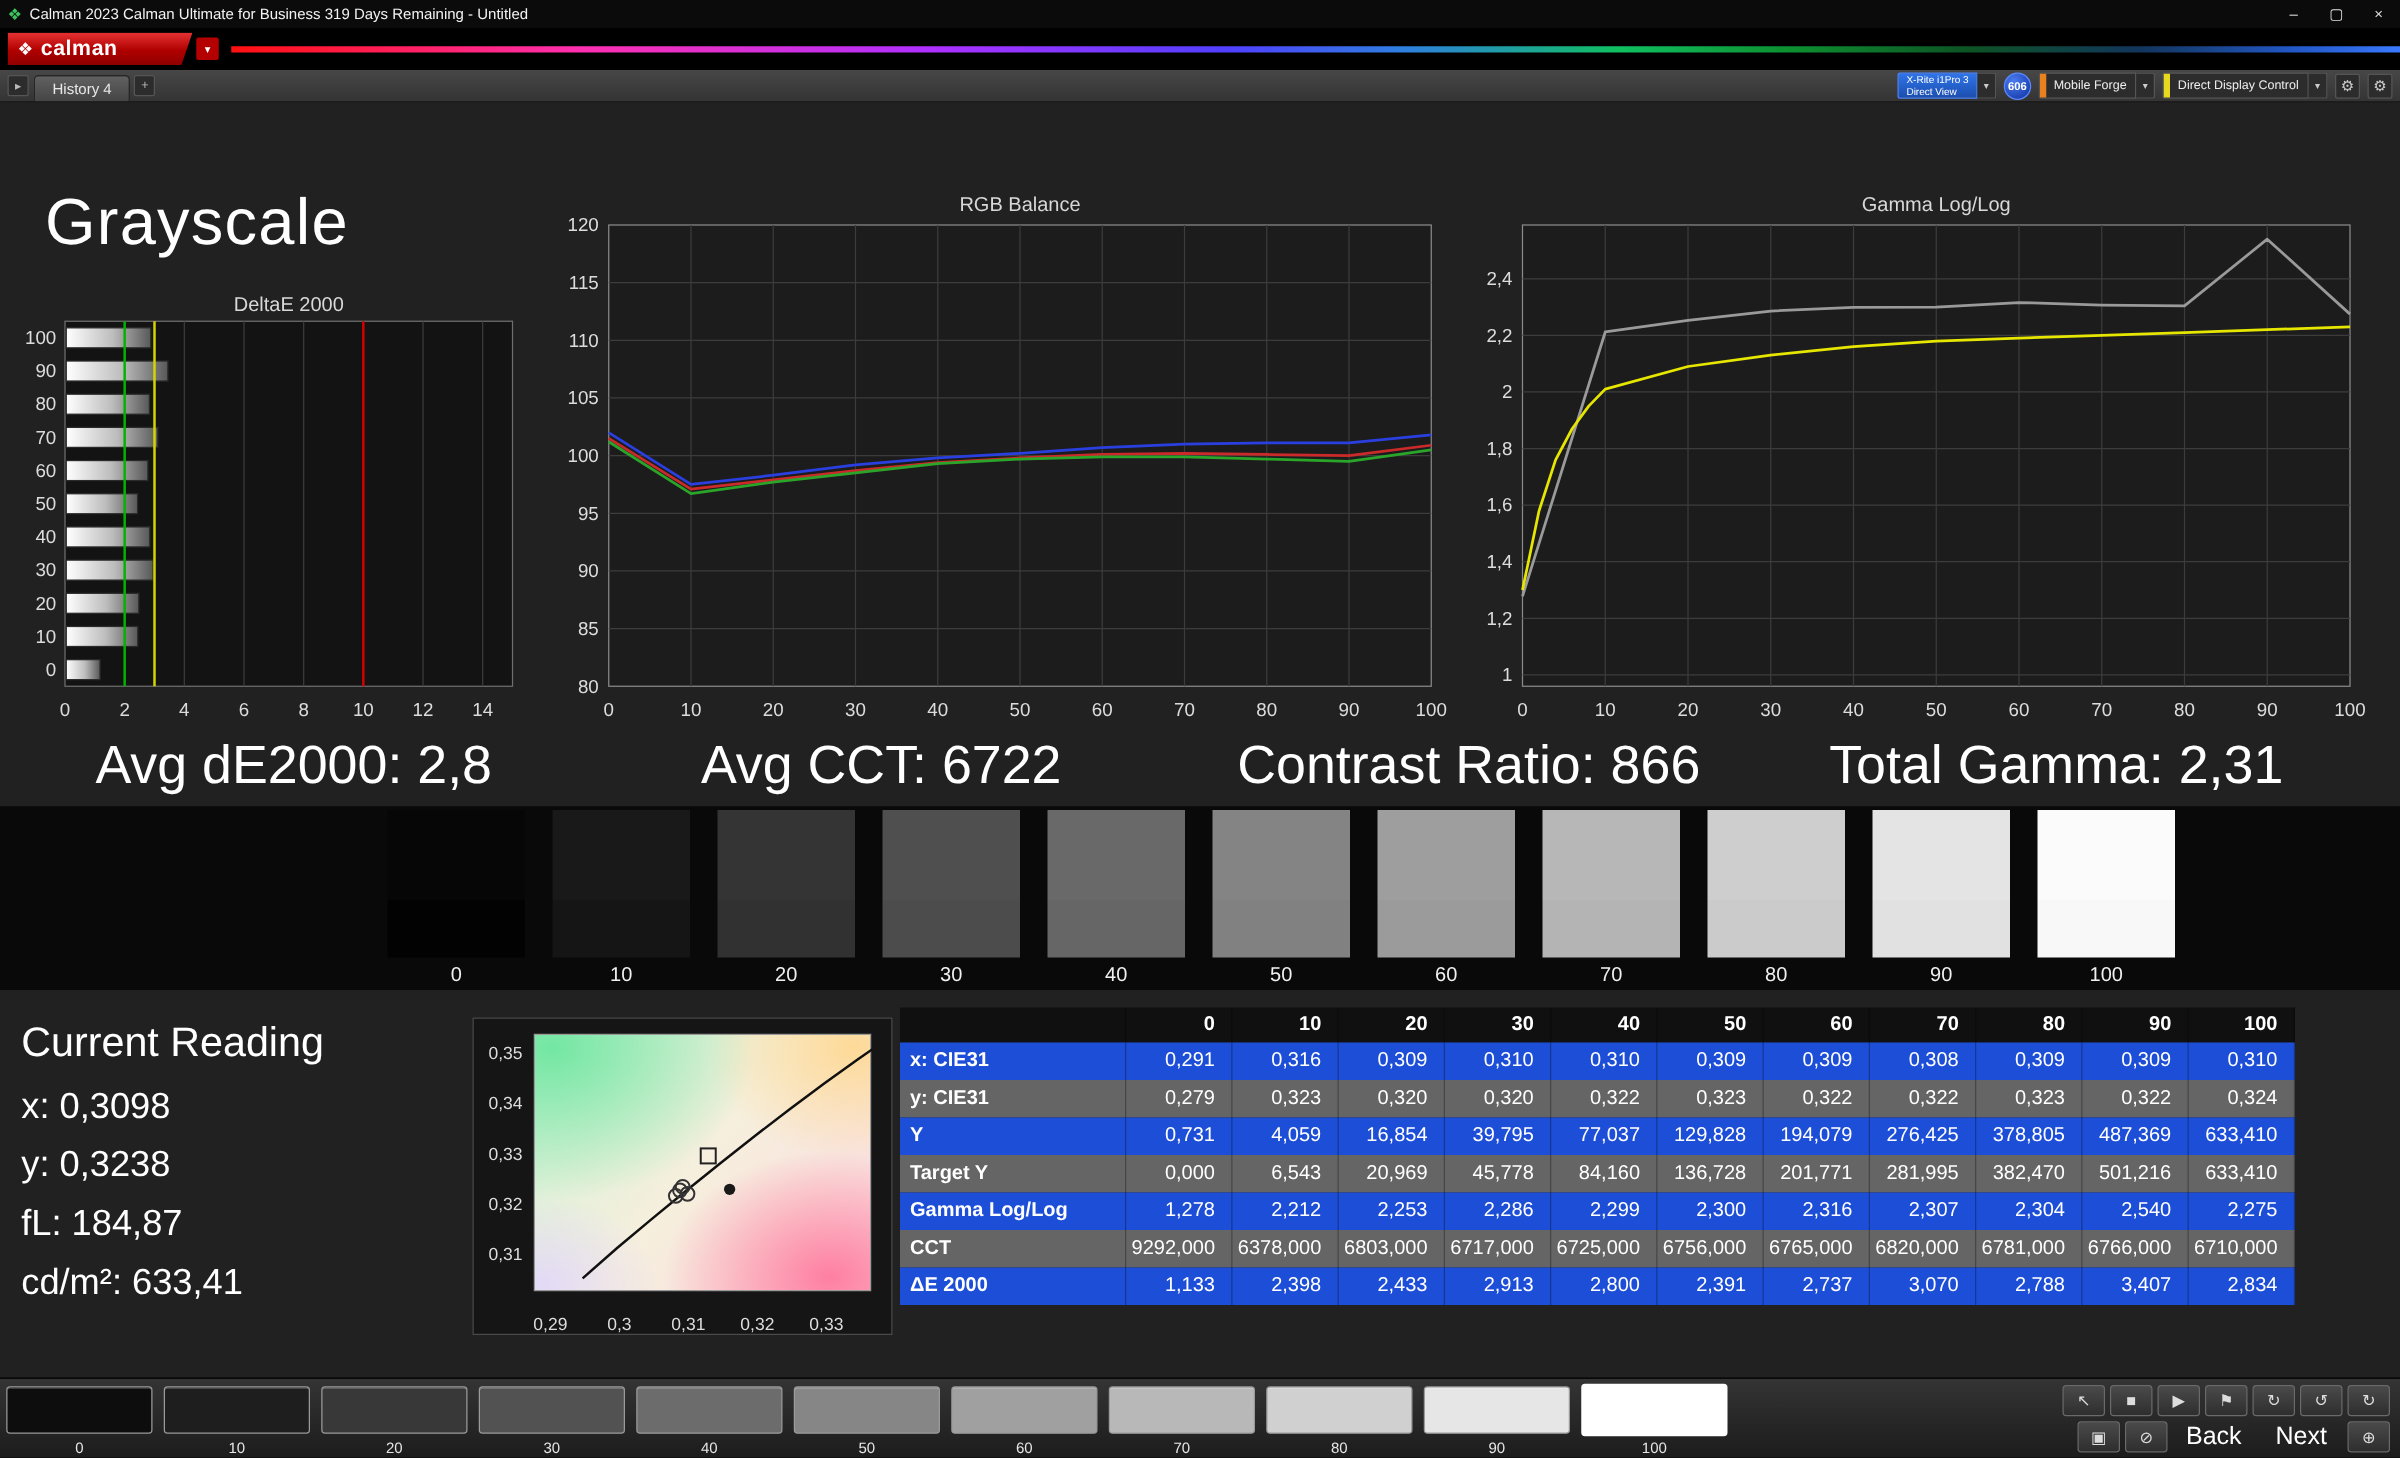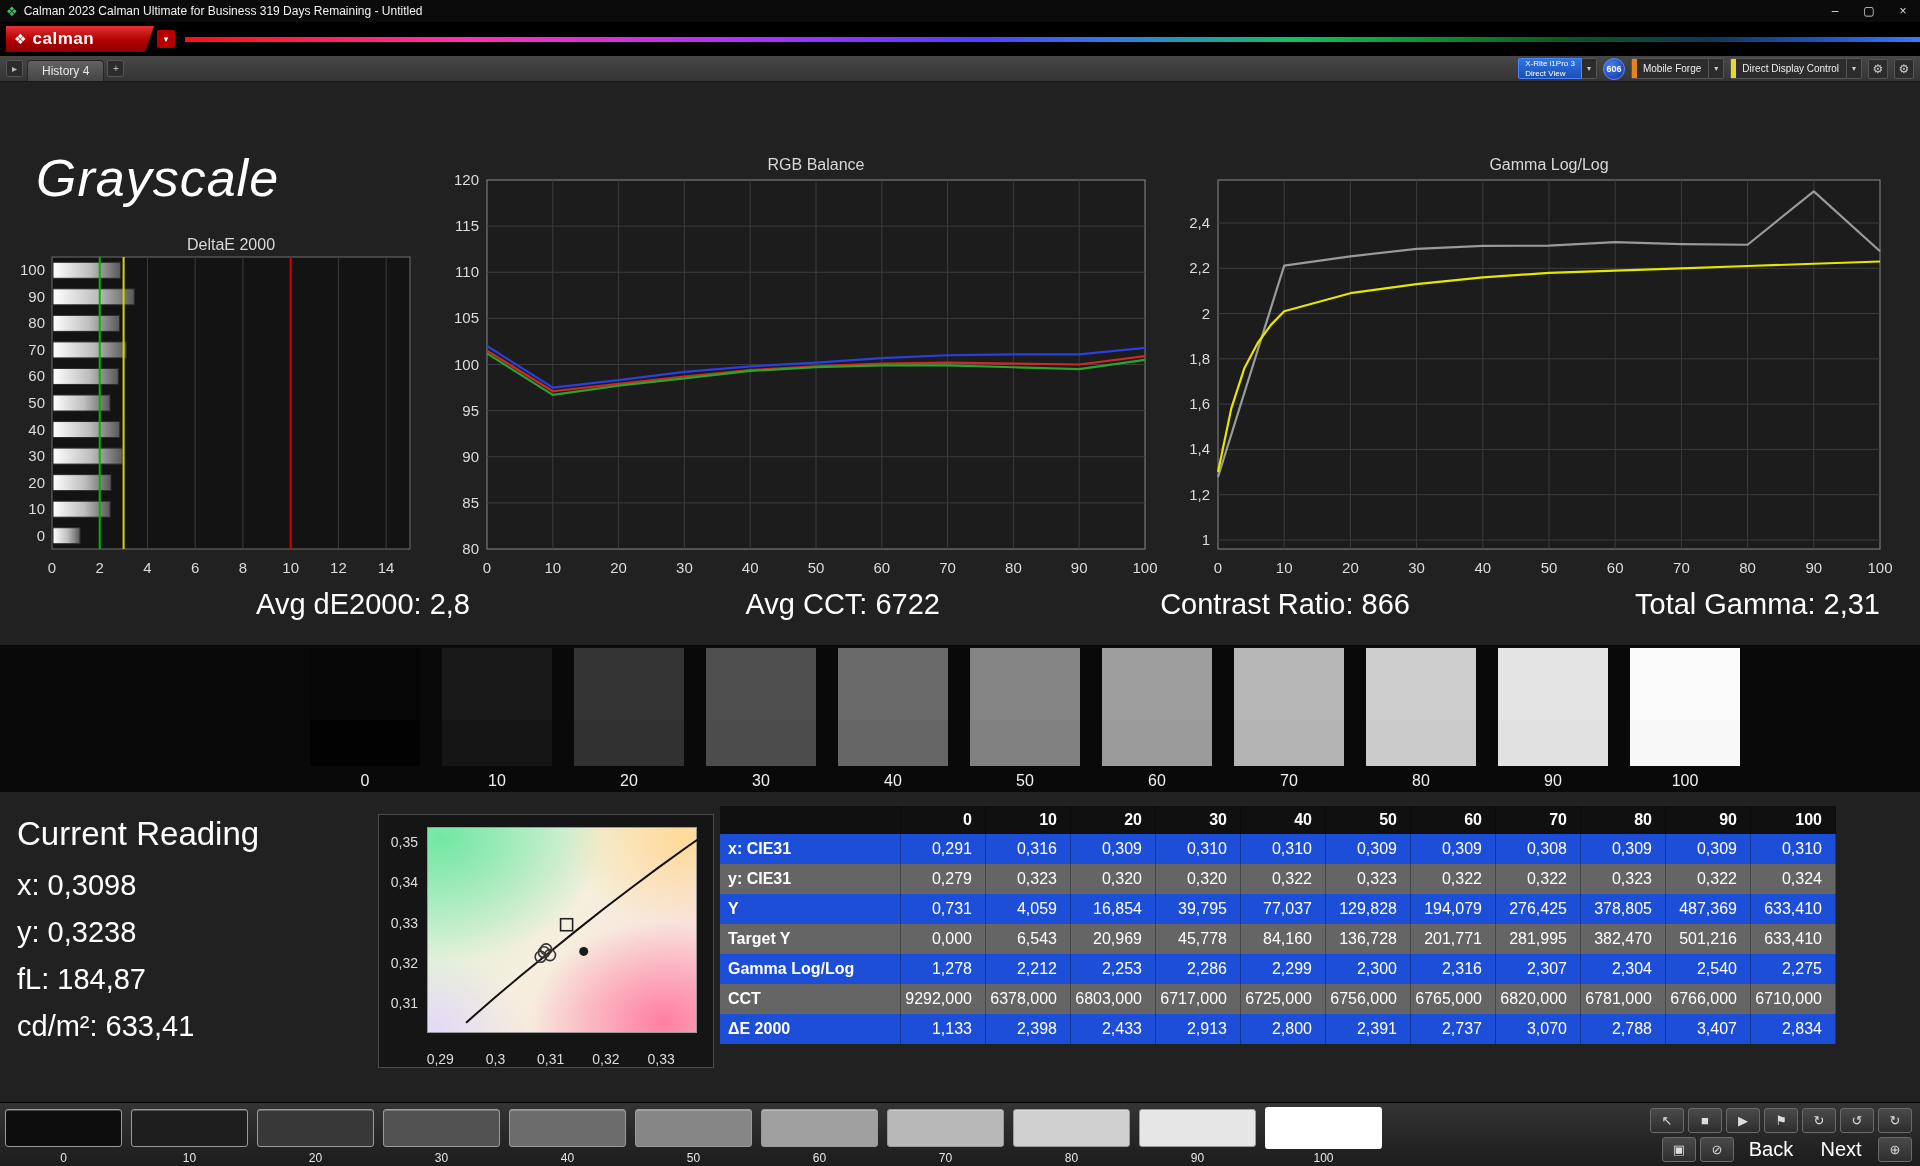--- a/index.html
+++ b/index.html
@@ -31,30 +31,30 @@
 .meter-btn{background:linear-gradient(180deg,#2f74e8,#1c4fb0);border:1px solid #4a86ff;color:#fff;display:flex;flex-direction:column;justify-content:center;padding:0 6px;font-size:8px;line-height:1.2;text-align:left;border-radius:2px 0 0 2px;}
 .dd{width:15px;background:#2c2c2c;border:1px solid #555;border-left:none;color:#ccc;font-size:8px;border-radius:0 2px 2px 0;}
 .badge{width:22px;height:22px;border-radius:50%;background:radial-gradient(circle at 35% 30%,#4a7cf0,#0f2f9e);border:1px solid #5a8aff;color:#fff;font-size:9px;font-weight:bold;display:flex;align-items:center;justify-content:center;}
 .src-btn{background:#2c2c2c;border:1px solid #555;color:#eee;font-size:10px;display:flex;align-items:center;border-radius:2px 0 0 2px;padding-right:7px;}
 .stripe{width:5px;align-self:stretch;margin-right:6px;}
 .stripe.orange{background:#e8821e;}
 .stripe.yellow{background:#e6d91f;}
 .gear-btn{width:20px;height:20px;background:#2c2c2c;border:1px solid #555;border-radius:2px;color:#ccc;font-size:12px;display:flex;align-items:center;justify-content:center;}
 
 
-.page-title{position:absolute;left:36px;top:148px;font-size:52px;font-weight:400;color:#fff;letter-spacing:1px;font-style:italic;}
+.page-title{position:absolute;left:36px;top:148px;font-size:52px;font-weight:400;color:#fff;letter-spacing:1px;}
 .chart-title{position:absolute;font-size:16px;color:#d8d8d8;text-align:center;}
 .t-deltae{left:52px;width:358px;top:236px;}
 .t-rgb{left:487px;width:658px;top:156px;}
 .t-gamma{left:1218px;width:662px;top:156px;}
 svg.chart{position:absolute;}
 #deltae-svg{left:0;top:247px;}
 #rgb-svg{left:440px;top:166px;}
 #gamma-svg{left:1170px;top:166px;}
-.stat{position:absolute;top:588px;width:470px;text-align:right;font-size:29px;color:#fff;}
+.stat{position:absolute;top:588px;width:470px;text-align:center;font-size:43px;color:#fff;}
 .s1{left:0;}.s2{left:470px;}.s3{left:940px;}.s4{left:1410px;}
 
 
 .swatch-strip{position:absolute;left:0;top:645px;width:1920px;height:147px;background:#090909;}
 .swatches{position:absolute;left:310px;top:3px;display:flex;gap:22px;}
 .swatch{width:110px;}
 .sw-actual{height:72px;}
 .sw-target{height:46px;}
 .sw-label{text-align:center;font-size:16px;color:#f0f0f0;margin-top:6px;}
 

